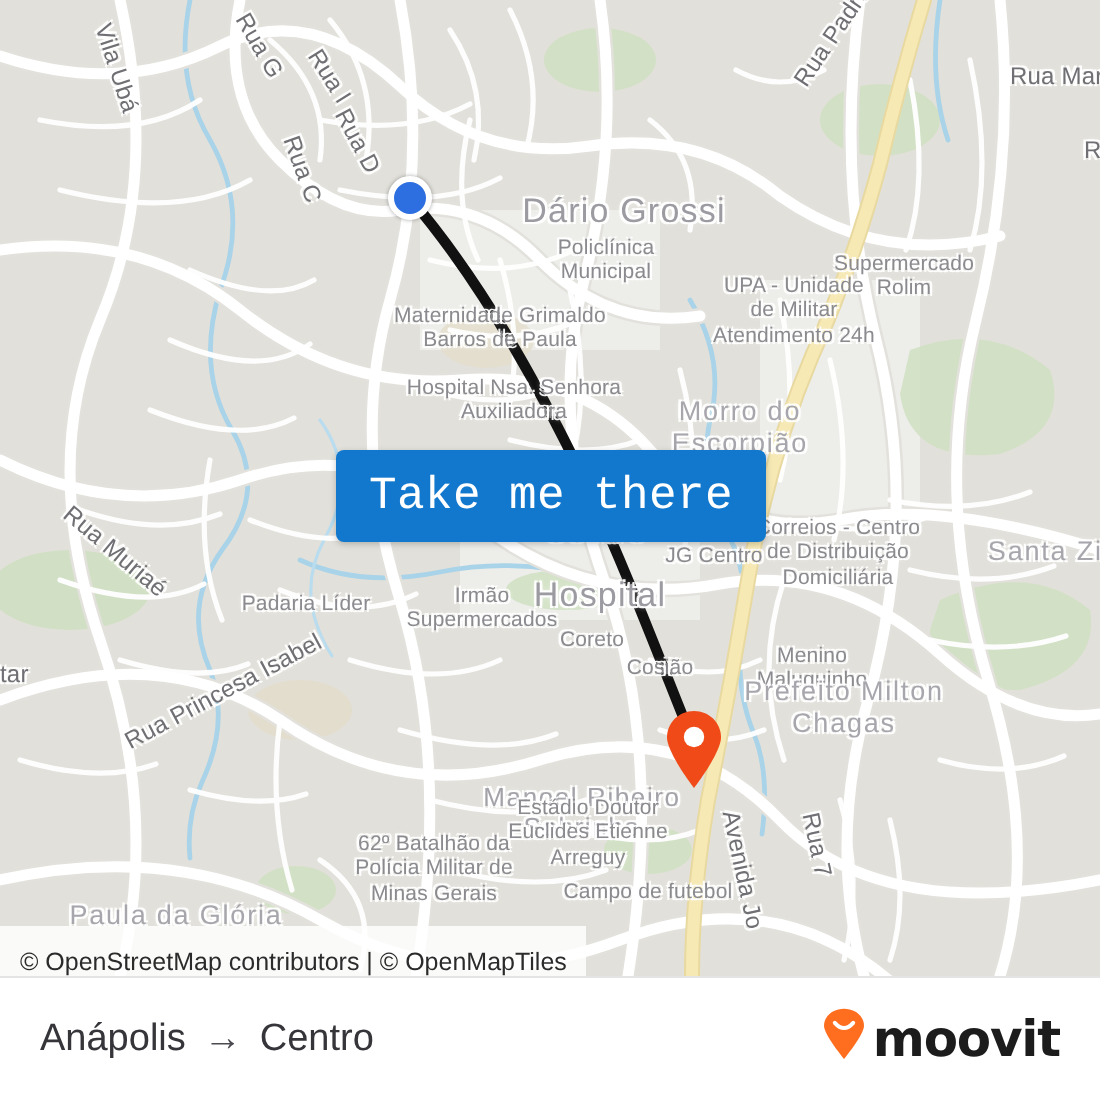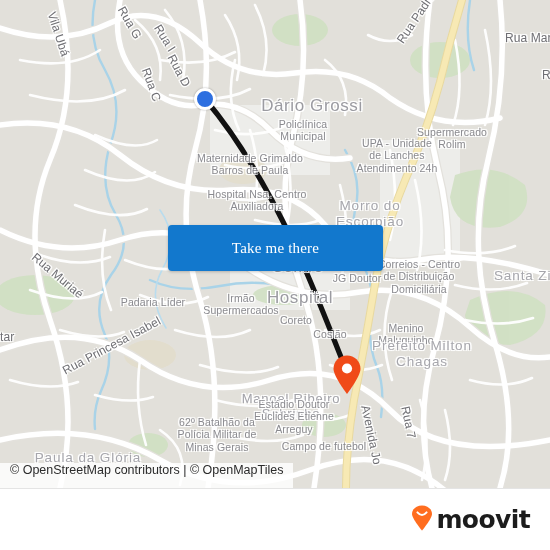--- a/index.html
+++ b/index.html
@@ -51,35 +51,35 @@
   #dest-pin{position:absolute;width:30px;height:40px;}
 
   
   #cta{
     position:absolute;
     left:168px;top:225px;width:215px;height:46px;
     background:#1278cd;
     border-radius:4px;
     border:none;
     color:#ffffff;
-    font-size:15px;
-    font-family:Liberation Serif, serif;
+    font-size:23px;
+    font-family:Liberation Mono, monospace;
     letter-spacing:.2px;
     cursor:pointer;
     box-shadow:0 1px 3px rgba(0,0,0,.22);
     display:flex;align-items:center;justify-content:center;
     padding:0;
     text-align:center;
   }
 
   
   #attrib{
     position:absolute;left:0;top:463px;
     height:25px;
-    display:flex;align-items:flex-start;
+    display:flex;align-items:flex-end;
     padding:0 10px;
     background:rgba(255,255,255,.82);
     color:#2b2b2b;
     font-size:12.5px;
     white-space:nowrap;
   }
 
   
   #footer{
     position:absolute;left:0;top:488px;width:550px;height:62px;
@@ -246,32 +246,32 @@
         <div class="lbl street" style="left: 163px; top: 22px; transform: rotate(58deg); transform-origin: left top;">Rua I</div>
         <div class="lbl street" style="left: 177px; top: 52px; transform: rotate(62deg); transform-origin: left top;">Rua D</div>
         <div class="lbl street" style="left: 152px; top: 66px; transform: rotate(70deg); transform-origin: left top;">Rua C</div>
         <div class="lbl street" style="left: 394px; top: 38px; transform: rotate(-56deg); transform-origin: left top;">Rua Padre Vigilato</div>
         <div class="lbl street" style="left: 505px; top: 31px;">Rua Mar</div>
         <div class="lbl street" style="left: 542px; top: 68px;">R</div>
         <div class="lbl big center" style="left: 312px; top: 96px;">Dário Grossi</div>
         <div class="lbl poi center" style="left: 303px; top: 118px;">Policlínica
 Municipal</div>
         <div class="lbl poi center" style="left: 397px; top: 137px;">UPA - Unidade
-de Lanches
+de Militar
 Atendimento 24h</div>
         <div class="lbl poi center" style="left: 452px; top: 126px;">Supermercado
 Rolim</div>
         <div class="lbl poi center" style="left: 250px; top: 152px;">Maternidade Grimaldo
 Barros de Paula</div>
-        <div class="lbl poi center" style="left: 257px; top: 188px;">Hospital Nsa. Centro
+        <div class="lbl poi center" style="left: 257px; top: 188px;">Hospital Nsa. Senhora
 Auxiliadora</div>
         <div class="lbl neigh center" style="left: 370px; top: 198px;">Morro do
 Escorpião</div>
         <div class="lbl area center" style="left: 298px; top: 258px;">Centro</div>
-        <div class="lbl poi center" style="left: 357px; top: 272px;">JG Doutor</div>
+        <div class="lbl poi center" style="left: 357px; top: 272px;">JG Centro</div>
         <div class="lbl poi center" style="left: 419px; top: 258px;">Correios - Centro
 de Distribuição
 Domiciliária</div>
         <div class="lbl neigh center" style="left: 525px; top: 268px;">Santa Zit</div>
         <div class="lbl street" style="left: 38px; top: 250px; transform: rotate(40deg); transform-origin: left top;">Rua Muriaé</div>
         <div class="lbl poi center" style="left: 153px; top: 296px;">Padaria Líder</div>
         <div class="lbl poi center" style="left: 241px; top: 292px;">Irmão
 Supermercados</div>
         <div class="lbl big center" style="left: 300px; top: 288px;">Hospital</div>
         <div class="lbl poi center" style="left: 296px; top: 314px;">Coreto</div>
@@ -309,20 +309,25 @@
     <button id="cta">
       <span>Take me there</span>
     </button>
 
     <div id="attrib">
       <span>© OpenStreetMap contributors | © OpenMapTiles</span>
     </div>
   </div>
 
   <div id="footer">
+    <div id="route-title">
+      <span>Anápolis</span>
+      <span class="arrow">→</span>
+      <span>Centro</span>
+    </div>
     <div id="brand">
       <span>
         <svg width="22" height="26" viewBox="0 0 22 26">
           <path d="M11 25.5 C11 25.5 21 13.5 21 8.9 C21 4 16.5 0.4 11 0.4
                    C5.5 0.4 1 4 1 8.9 C1 13.5 11 25.5 11 25.5 Z" fill="#ff6d1f"></path>
           <path d="M6.4 7.4 Q11 12.6 15.6 7.4" stroke="#ffffff" stroke-width="2" fill="none" stroke-linecap="round"></path>
         </svg>
       </span>
       <span class="word">moovit</span>
     </div>

